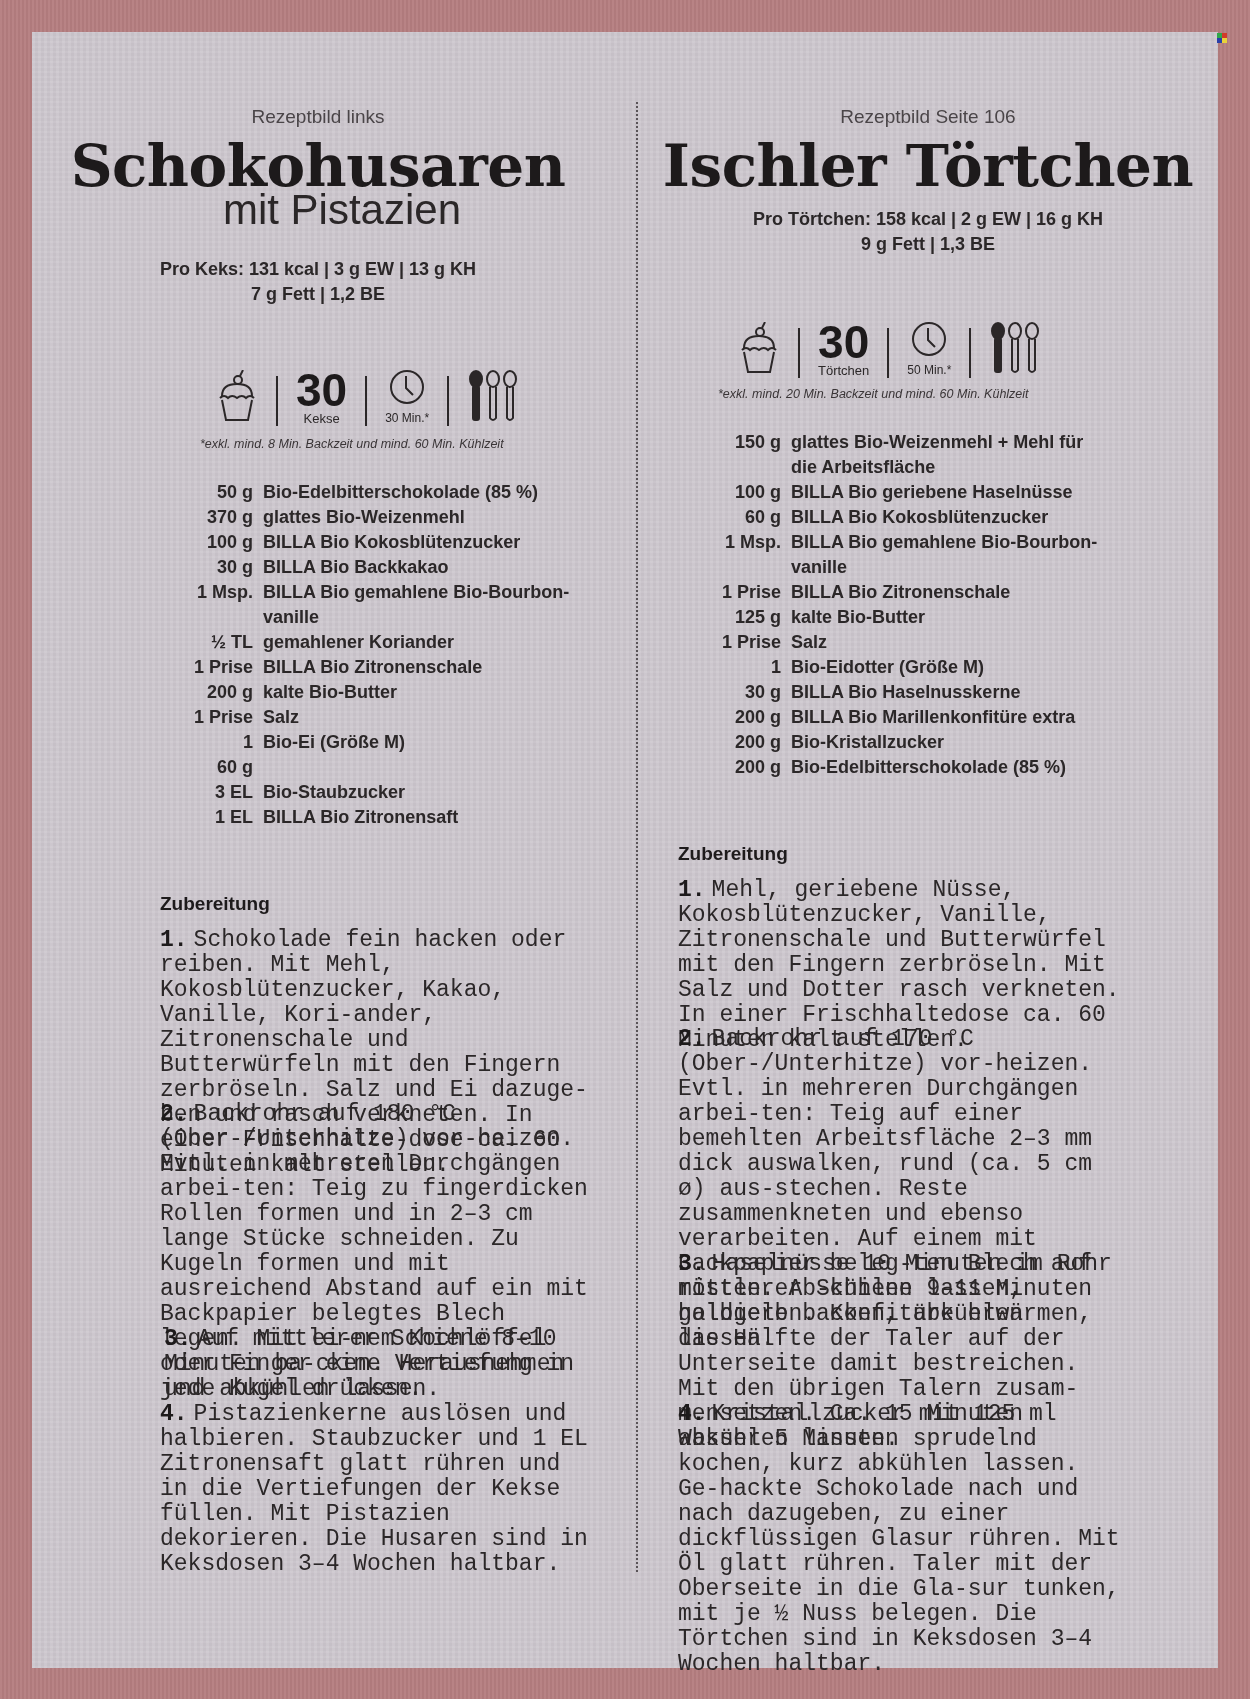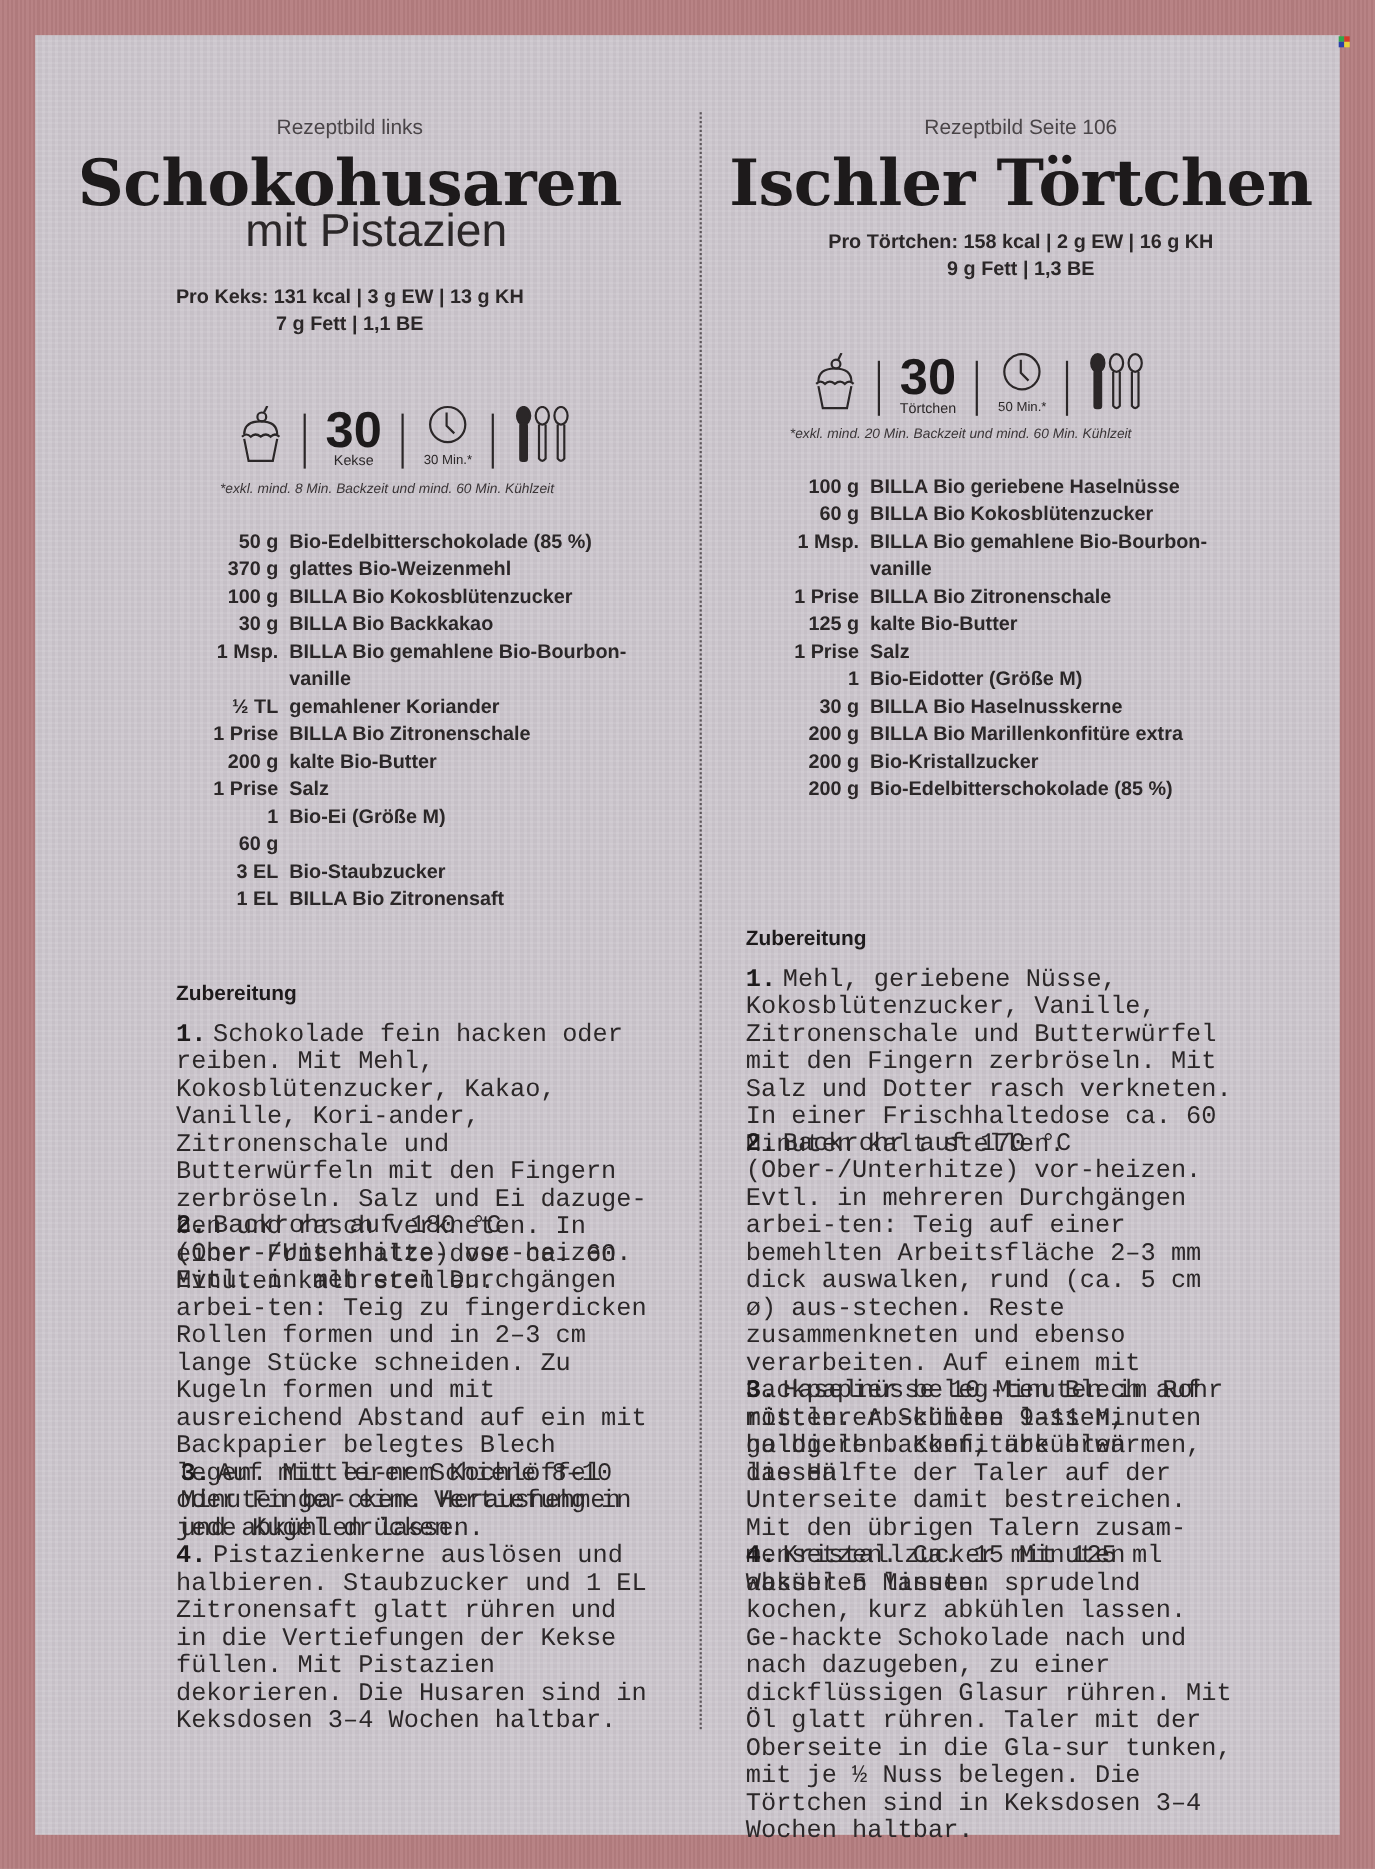--- a/index.html
+++ b/index.html
@@ -65,21 +65,21 @@
   <span style="left:5px;top:5px;background:#e8d23a"></span>
 </div>
 <div class="divider"></div>
 
 <div class="col left">
   <div class="kicker" style="top:106px;">Rezeptbild links</div>
   <div class="title" style="top:132px;">Schokohusaren</div>
   <div class="subtitle" style="top:186px;">mit Pistazien</div>
   <div class="nutrition" style="top:257px;">
     <div>Pro Keks: 131 kcal | 3 g EW | 13 g KH</div>
-    <div>7 g Fett | 1,1 BE</div>
+    <div>7 g Fett | 1,2 BE</div>
   </div>
 
   <div class="info-row" style="left:216px;top:366px;">
     <span>
       <svg width="42" height="52" viewBox="0 0 42 52" fill="none" stroke="#2b2728" stroke-width="2">
         <circle cx="22" cy="10" r="4"></circle>
           <path d="M24 6 L27 0"></path>
         <path d="M6 26 Q6 14 21 14 Q36 14 36 26"></path>
         <path d="M4 28 Q8 24 12 28 Q16 24 21 28 Q26 24 30 28 Q34 24 38 28"></path>
         <path d="M6 30 L10 50 L32 50 L36 30"></path>
@@ -217,20 +217,24 @@
           <path d="M23 17 L23 48 Q26 52 29 48 L29 17"></path>
         <ellipse cx="43" cy="9" rx="6" ry="8"></ellipse>
           <path d="M40 17 L40 48 Q43 52 46 48 L46 17"></path>
       </svg>
     </span>
   </div>
   <div class="footnote" style="left:80px;top:387px;">*exkl. mind. 20 Min. Backzeit und mind. 60 Min. Kühlzeit</div>
 
   <div class="ingredients" style="left:70px;top:430px;width:440px;">
     <div class="ing">
+        <span class="amt" style="width:73px">150 g</span>
+        <span class="name" style="max-width:320px">glattes Bio-Weizenmehl + Mehl für die Arbeitsfläche</span>
+      </div>
+    <div class="ing">
         <span class="amt" style="width:73px">100 g</span>
         <span class="name">BILLA Bio geriebene Haselnüsse</span>
       </div>
     <div class="ing">
         <span class="amt" style="width:73px">60 g</span>
         <span class="name">BILLA Bio Kokosblütenzucker</span>
       </div>
     <div class="ing">
         <span class="amt" style="width:73px">1 Msp.</span>
         <span class="name" style="max-width:320px">BILLA Bio gemahlene Bio-Bourbon-vanille</span>

